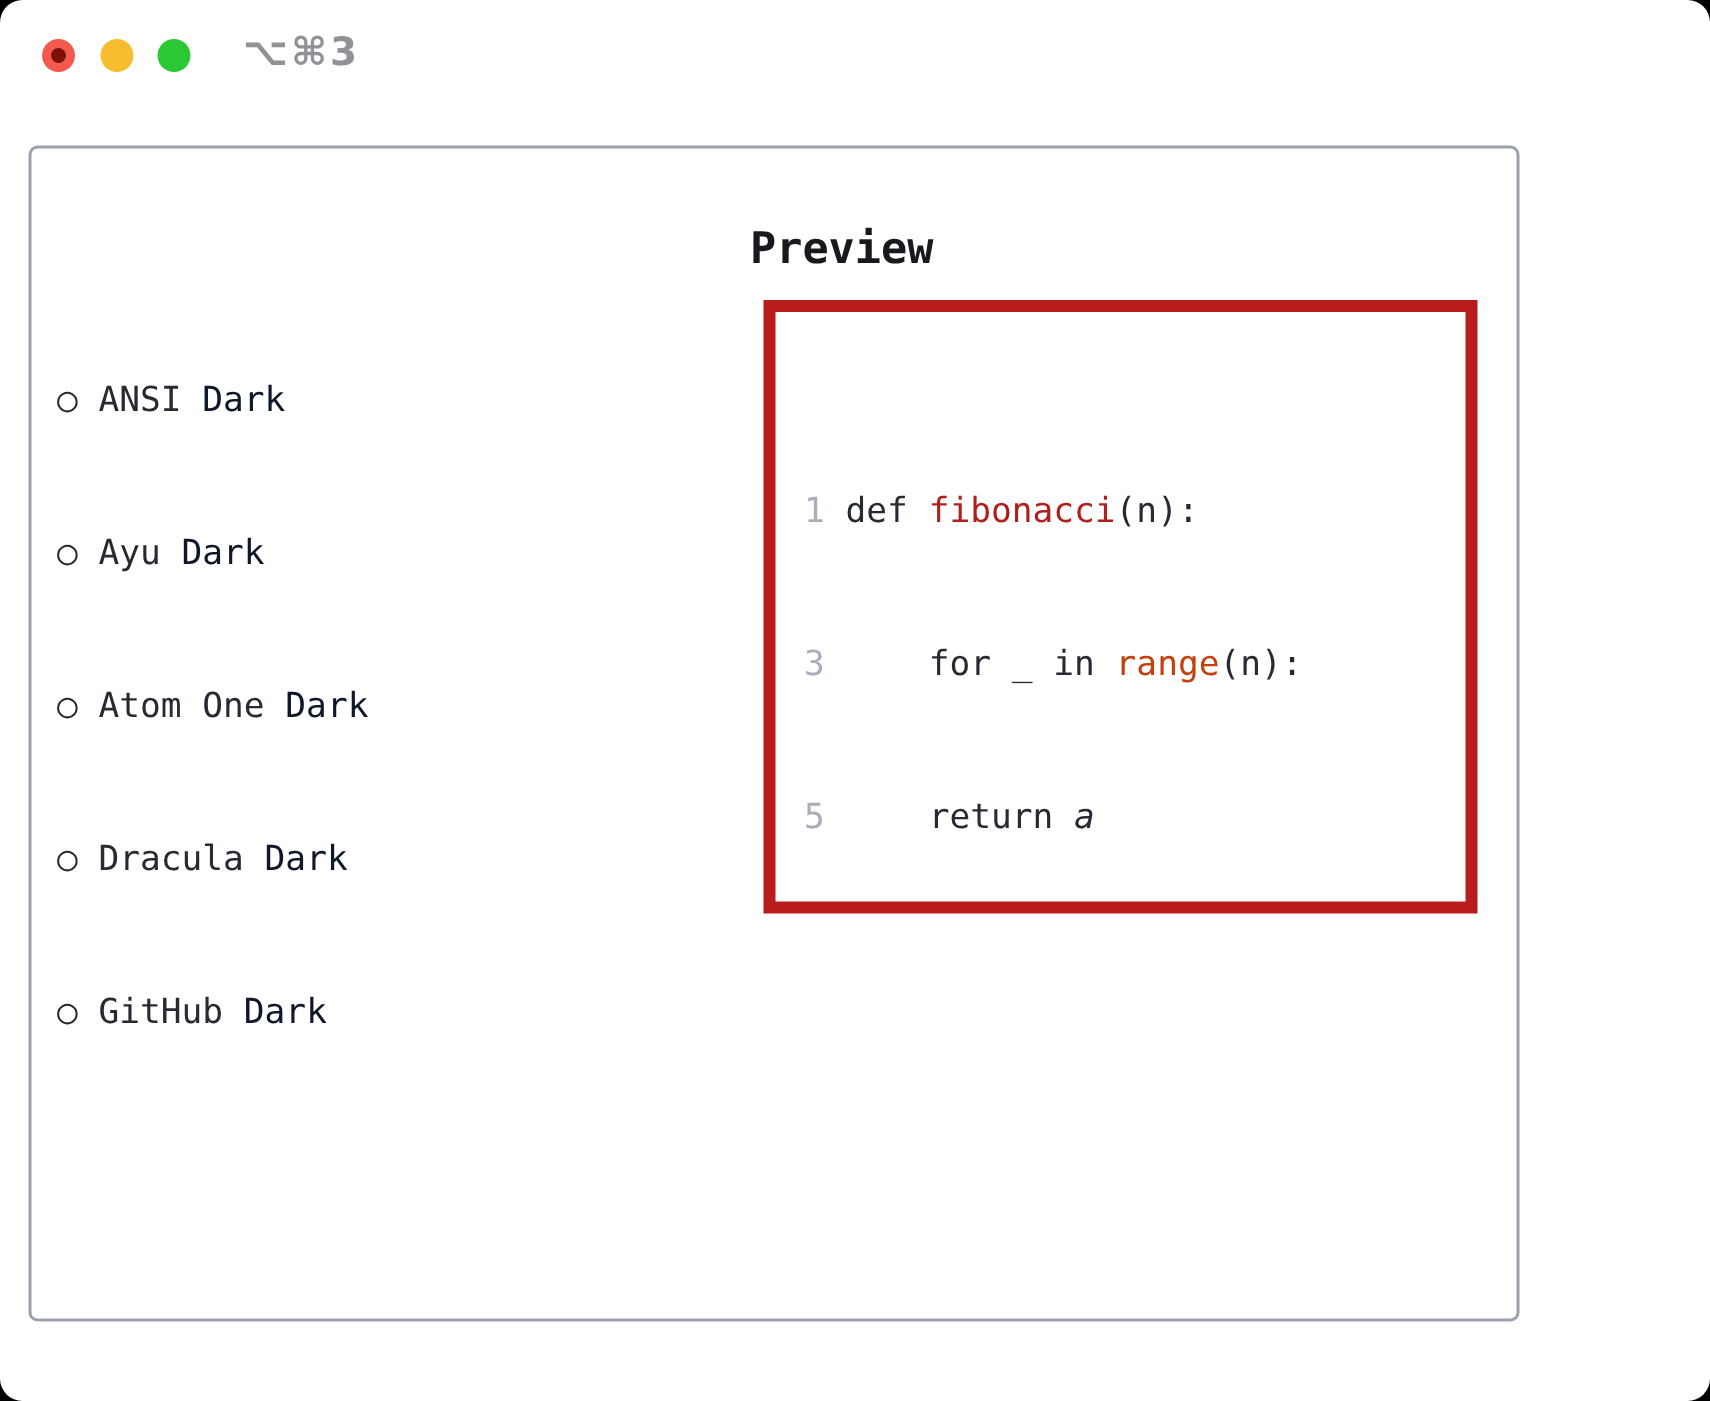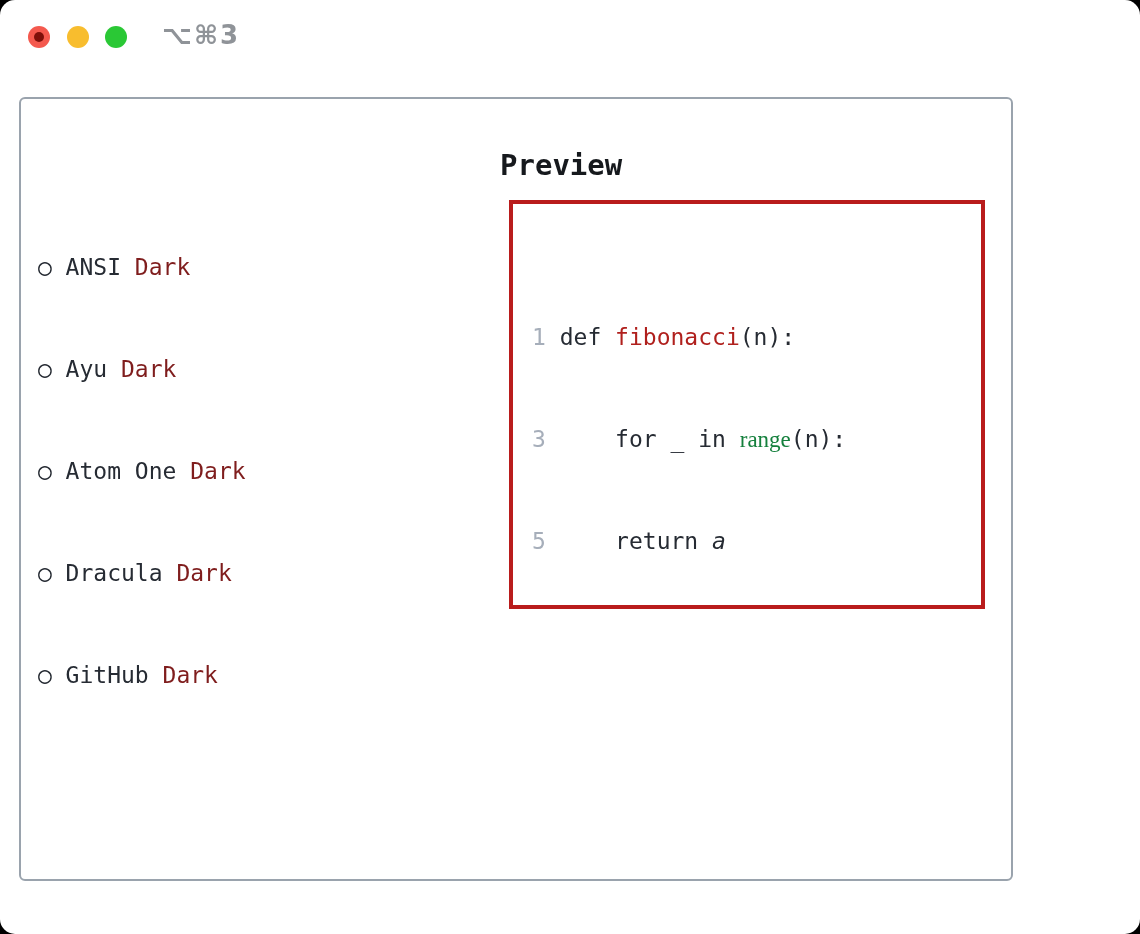--- a/index.html
+++ b/index.html
@@ -28,38 +28,38 @@
     border:2px solid #9aa3ad;border-radius:6px;background:#fff;box-sizing:border-box;
   }
   
   .leftcol{
     position:absolute;left:38px;top:148px;
     font-size:23px;line-height:34px;white-space:pre;color:#262b33;
   }
   .row{height:34px;}
   .mk{display:inline-block;width:27.6px;}
   .bold{font-weight:bold;}
-  .muted{color:#7f1d1d;}
+  .muted{color:#0f172a;}
   
   .preview-header{
     position:absolute;left:500px;top:148px;height:34px;
     font-size:29px;line-height:34px;font-weight:bold;color:#16191d;white-space:pre;
   }
   .pbox{
     position:absolute;left:509px;top:200px;width:476px;height:409px;
-    border:4px solid #b91c1c;background:#fff;box-sizing:border-box;
+    border:8px solid #b91c1c;background:#fff;box-sizing:border-box;
     padding:48px 0 0 19px;
     font-size:23px;line-height:34px;white-space:pre;
   }
   .pline{height:34px;}
   .lnum{color:#a6aeba;}
   .tok-plain{color:#262b33;}
   .tok-var{color:#262b33;font-style:italic;}
   .tok-fn{color:#b0201d;}
-  .tok-blue{color:#15803d;font-family:Liberation Serif, serif;}
+  .tok-blue{color:#c2410c;}
   .tok-num{color:#0d8577;}
 </style>
 </head>
 <body>
 
 <div class="window">
 
   <div>
     <div class="tl tl-close">
         <span class="dot"></span>

